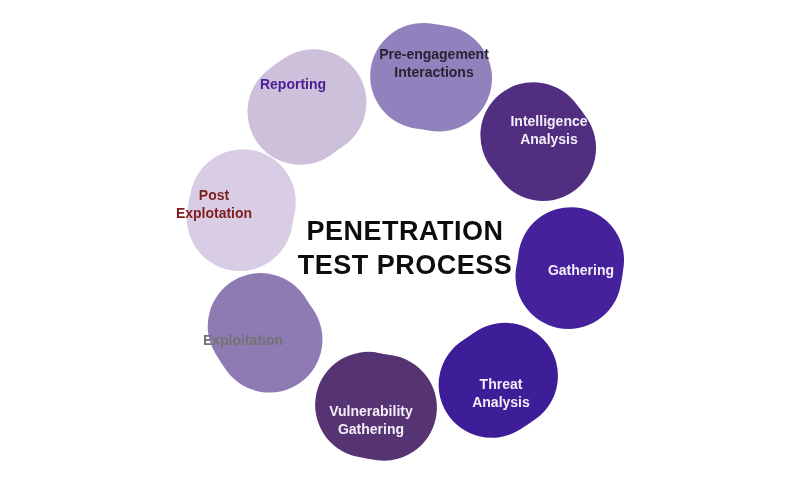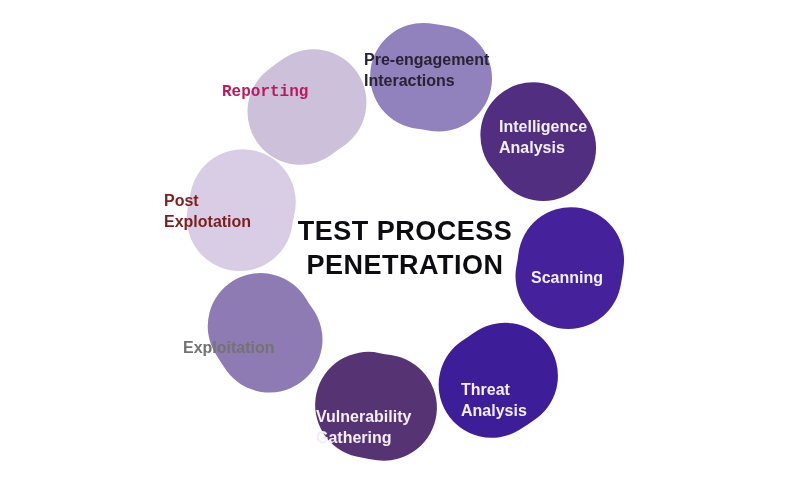--- a/index.html
+++ b/index.html
@@ -33,49 +33,49 @@
     font-weight: 800;
     font-size: 27px;
     line-height: 1.25;
     letter-spacing: 0.5px;
     color: #0d0c10;
     white-space: nowrap;
   }
   .seg-label {
     position: absolute;
     transform: translate(-50%, -50%);
+    text-align: center;
     font-weight: 700;
-    font-size: 16px;
+    font-size: 14px;
     line-height: 1.3;
-    margin-top: 8px;
   }
 </style>
 </head>
 <body>
 
 <div class="stage">
 
   <svg width="800" height="480" viewBox="0 0 800 480" aria-hidden="true">
     <path class="ring-seg" d="M 423.18 75.99 A 167 167 0 0 1 439.01 78.50" stroke="#9181bc" stroke-width="106"></path>
     <path class="ring-seg" d="M 533.40 135.21 A 167 167 0 0 1 543.04 148.01" stroke="#512e80" stroke-width="106"></path>
     <path class="ring-seg" d="M 571.01 260.18 A 167 167 0 0 1 568.50 276.01" stroke="#45219c" stroke-width="106"></path>
     <path class="ring-seg" d="M 504.92 375.81 A 167 167 0 0 1 491.64 384.77" stroke="#3e1d98" stroke-width="106"></path>
     <path class="ring-seg" d="M 383.92 407.66 A 167 167 0 0 1 368.14 404.88" stroke="#563372" stroke-width="106"></path>
     <path class="ring-seg" d="M 269.47 339.57 A 167 167 0 0 1 260.74 326.13" stroke="#8e7bb4" stroke-width="106"></path>
     <path class="ring-seg" d="M 239.73 218.04 A 167 167 0 0 1 242.79 202.31" stroke="#d8cde4" stroke-width="106"></path>
     <path class="ring-seg" d="M 300.47 111.76 A 167 167 0 0 1 313.44 102.34" stroke="#cdc0da" stroke-width="106"></path>
   </svg>
 
   <div class="center-title">
+    <div>PENETRATION</div>
     <div>TEST PROCESS</div>
-    <div>PENETRATION</div>
   </div>
 
   <div class="seg-label" style="left: 434px; top: 63px; width: 140px; color: rgb(41, 34, 52);">Pre-engagement Interactions</div>
   <div class="seg-label" style="left: 549px; top: 130px; width: 100px; color: rgb(243, 238, 248);">Intelligence Analysis</div>
-  <div class="seg-label" style="left: 581px; top: 270px; width: 100px; color: rgb(243, 238, 248);">Scanning</div>
+  <div class="seg-label" style="left: 581px; top: 270px; width: 100px; color: rgb(243, 238, 248);">Gathering</div>
   <div class="seg-label" style="left: 501px; top: 393px; width: 80px; color: rgb(243, 238, 248);">Threat Analysis</div>
   <div class="seg-label" style="left: 371px; top: 420px; width: 110px; color: rgb(243, 238, 248);">Vulnerability Gathering</div>
   <div class="seg-label" style="left: 243px; top: 340px; width: 120px; color: #737373;">Exploitation</div>
   <div class="seg-label" style="left: 214px; top: 204px; width: 100px; color: #7f1d1d;">Post Explotation</div>
-  <div class="seg-label" style="left: 277px; top: 84px; width: 110px; color: #be185d; font-family: Liberation Mono, monospace;">Reporting</div>
+  <div class="seg-label" style="left: 293px; top: 84px; width: 110px; color: #4c1d95;">Reporting</div>
 
 </div>
 
 </body></html>

